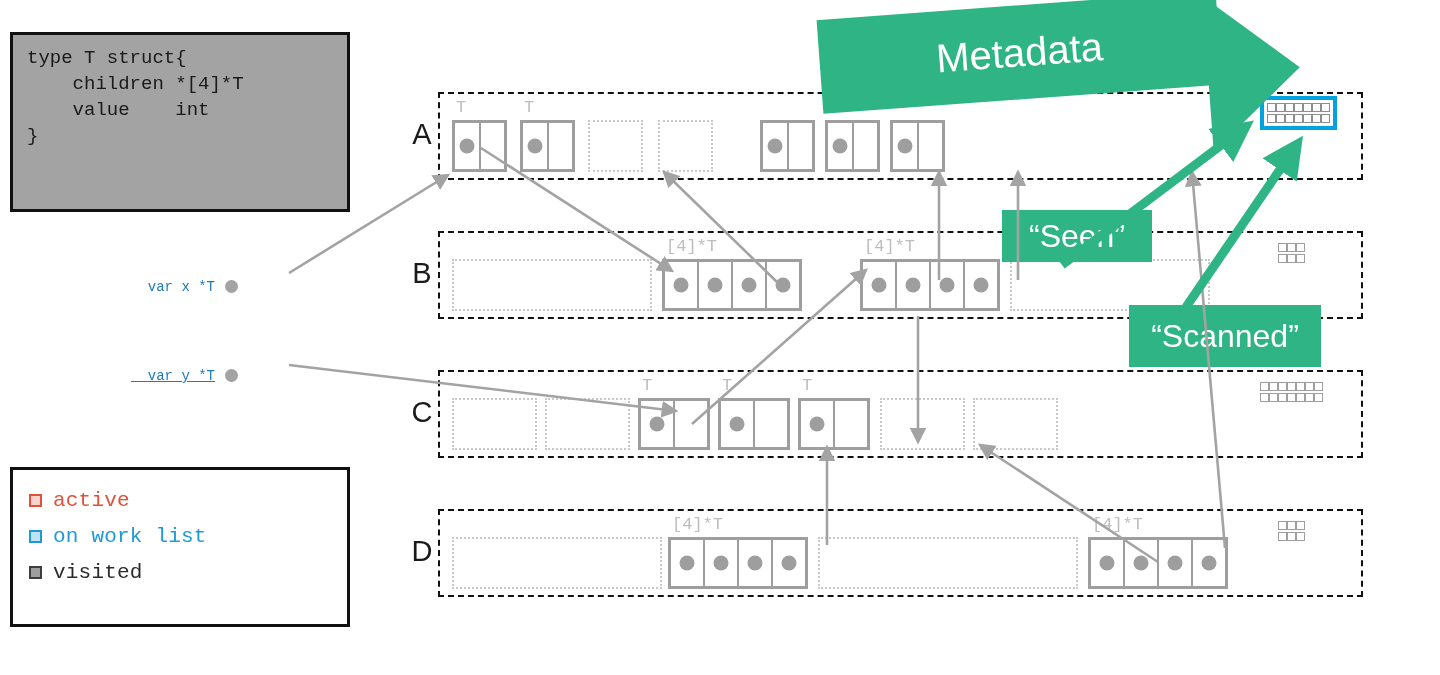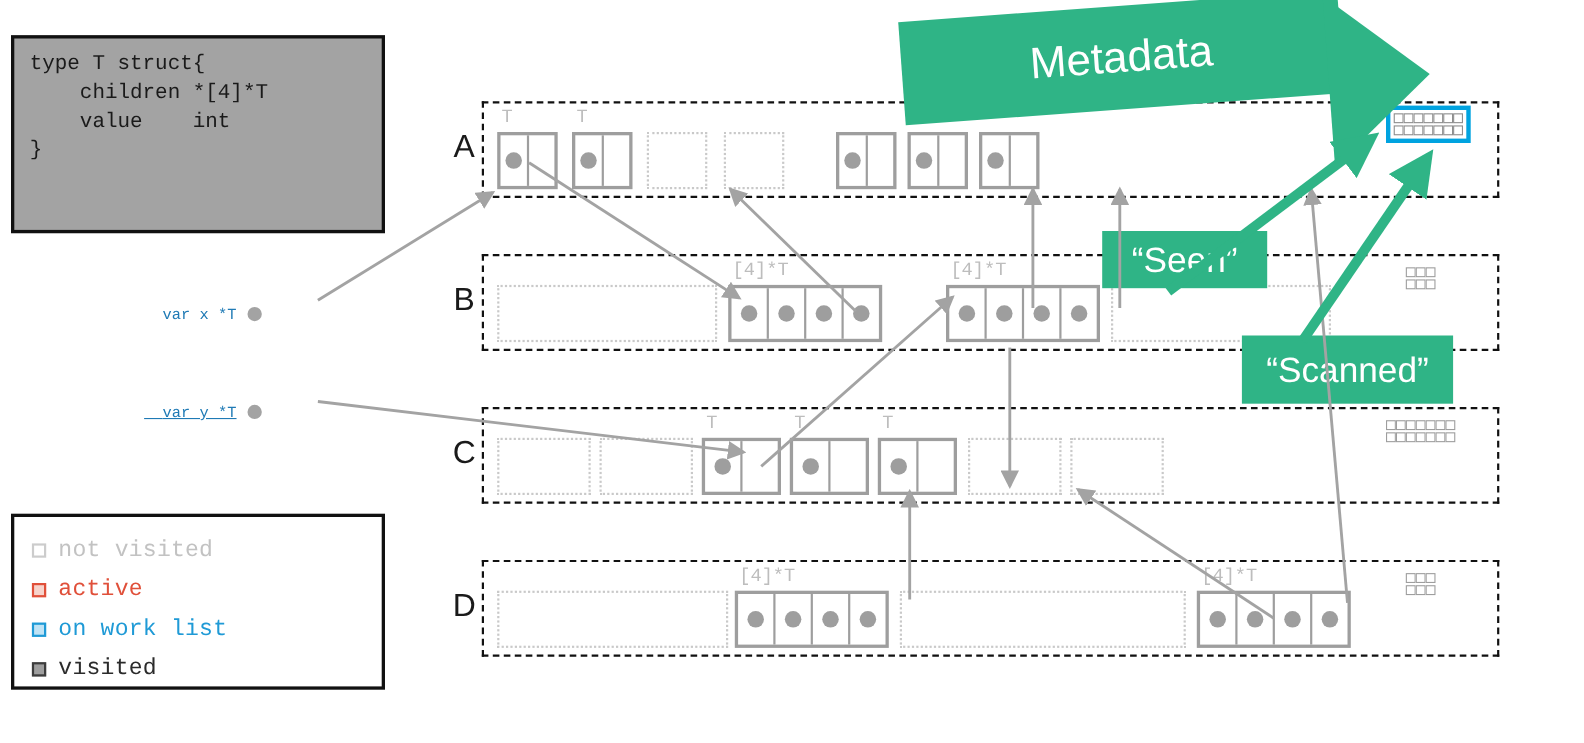--- a/index.html
+++ b/index.html
@@ -118,24 +118,20 @@
 <body>
 
 <div class="abs" id="code-box">
   <pre>type T struct{
     children *[4]*T
     value    int
 }</pre>
 </div>
 
 <div class="abs" id="legend-box">
-  <div class="legend-row">
-    <span class="legend-sq" style="border-color:#cccccc;background:#ffffff;"></span>
-    <span class="legend-label" style="color:#c2c2c2;">not visited</span>
-  </div>
   <div class="legend-row">
     <span class="legend-sq" style="border-color:#e0503a;background:#f7d3cb;"></span>
     <span class="legend-label" style="color:#e0503a;">active</span>
   </div>
   <div class="legend-row">
     <span class="legend-sq" style="border-color:#1f9ad6;background:#bfe3f5;"></span>
     <span class="legend-label" style="color:#1f9ad6;">on work list</span>
   </div>
   <div class="legend-row">
     <span class="legend-sq" style="border-color:#3d3d3d;background:#9e9e9e;"></span>

